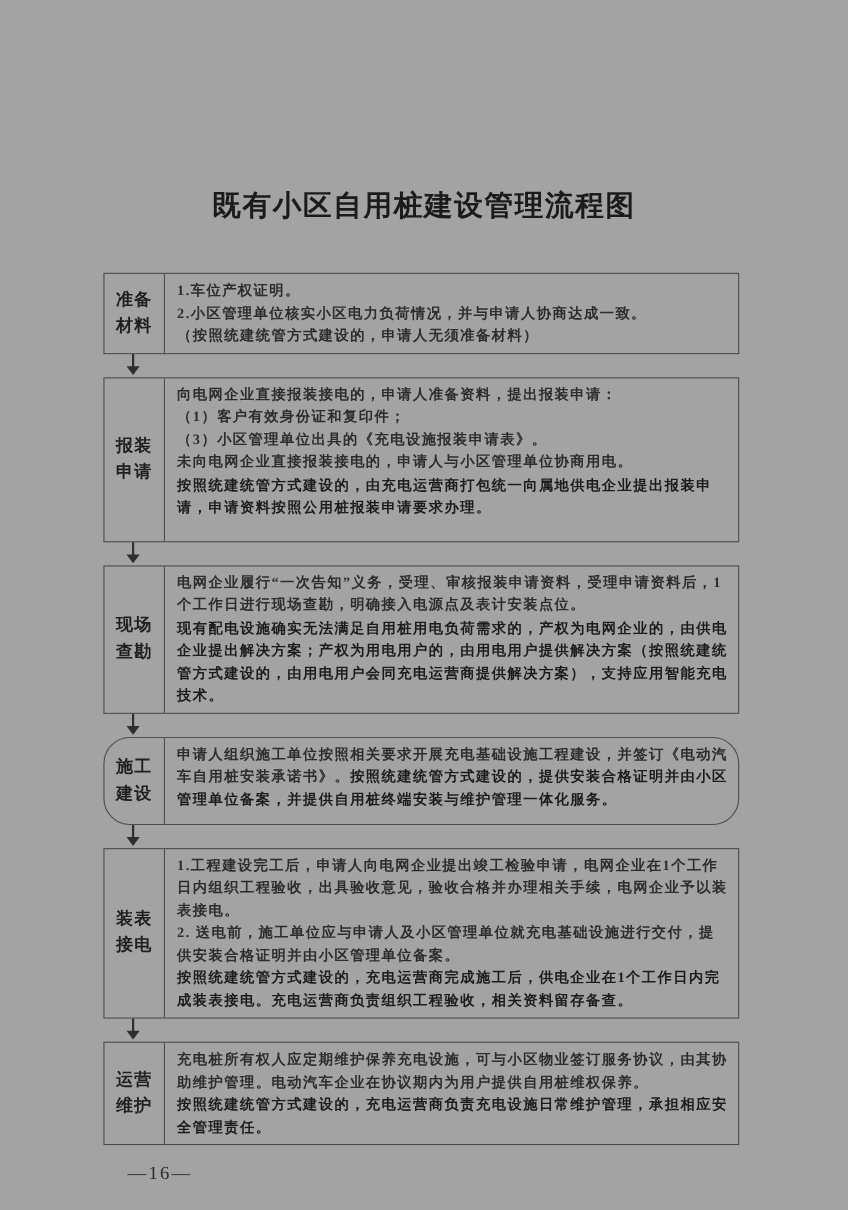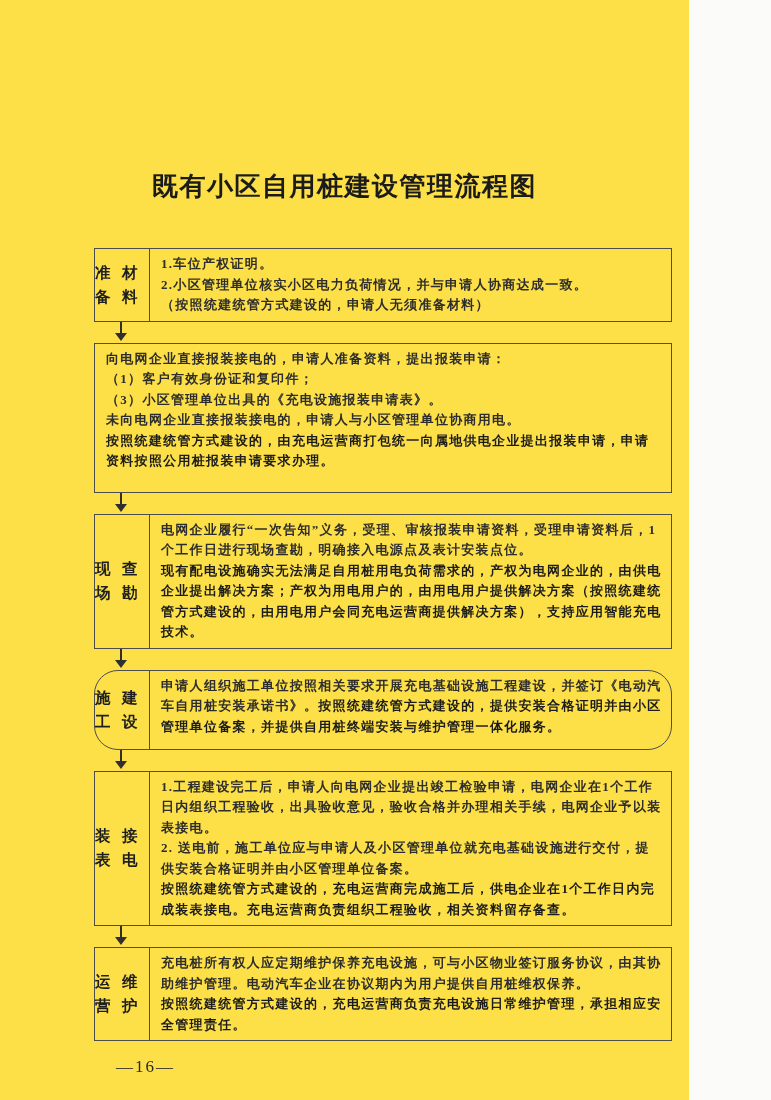--- a/index.html
+++ b/index.html
@@ -4,23 +4,23 @@
 <style>
   html, body { margin: 0; padding: 0; }
   body {
     width: 771px; height: 1100px;
     background: #fbfbfa;
     font-family: "Liberation Serif", "DejaVu Serif", serif;
     color: #2d2d2d;
   }
   .page {
     position: relative;
-    width: 689px; height: 1100px;
+    width: 771px; height: 1100px;
     overflow: hidden;
-    background: #fde047;
+    background: #a3a3a3;
   }
   .title {
     margin: 0;
     padding-top: 170px;
     text-align: center;
     font-size: 26px;
     font-weight: bold;
     letter-spacing: 1.5px;
     color: #1b1b1b;
     line-height: 34px;
@@ -33,21 +33,21 @@
     display: flex;
     border: 1.5px solid #4d4d4d;
     box-sizing: border-box;
     background: transparent;
   }
   .step-label {
     flex: 0 0 54px;
     width: 54px;
     border-right: 1.5px solid #4d4d4d;
     display: flex;
-    flex-direction: row;
+    flex-direction: column;
     justify-content: center;
     align-items: center;
     font-weight: bold;
     font-size: 15.5px;
     letter-spacing: 1px;
     color: #1f1f1f;
   }
   .label-line { line-height: 24px; }
   .step-content {
     flex: 1;
@@ -110,20 +110,24 @@
           </div>
     </div>
     <div class="arrow">
       <span class="arrow-line"></span>
       <span class="arrow-head"></span>
     </div>
   </div>
 
   <div class="step-wrap">
     <div class="step-box">
+      <div class="step-label">
+            <div class="label-line">报装</div>
+            <div class="label-line">申请</div>
+          </div>
       <div class="step-content">
             <p class="para"><span class="seg">向电网企业直接报装接电的，申请人准备资料，提出报装申请：</span></p>
             <p class="para"><span class="seg">（1）客户有效身份证和复印件；</span></p>
             <p class="para"><span class="seg">（3）小区管理单位出具的《充电设施报装申请表》。</span></p>
             <p class="para"><span class="seg">未向电网企业直接报装接电的，申请人与小区管理单位协商用电。</span></p>
             <p class="para"><span class="seg bold">按照统建统管方式建设的，由充电运营商打包统一向属地供电企业提出报装申请，申请资料按照公用桩报装申请要求办理。</span></p>
           </div>
     </div>
     <div class="arrow">
       <span class="arrow-line"></span>

